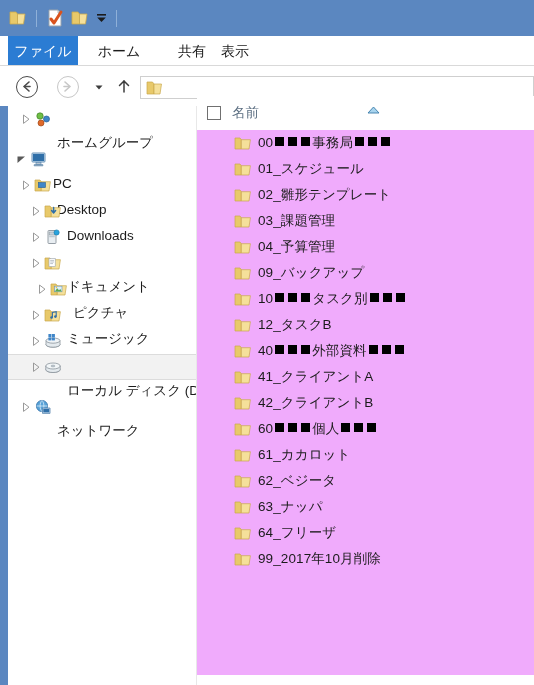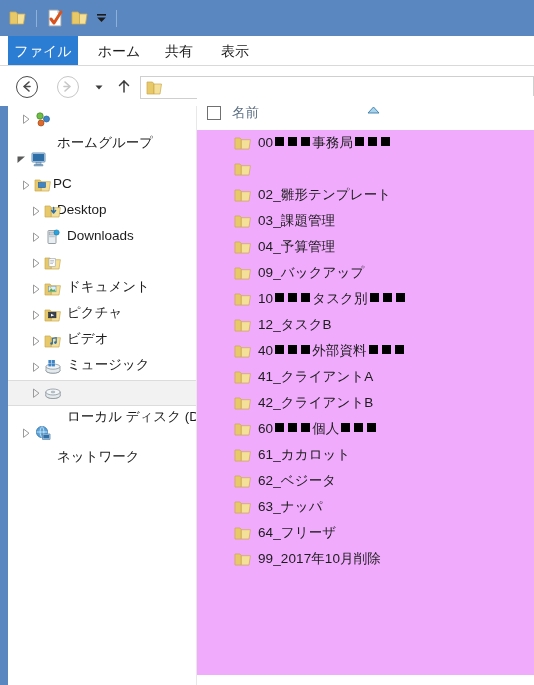--- a/index.html
+++ b/index.html
@@ -293,21 +293,21 @@
           <path d="M2.2 9.4 L10.8 9.4 L6.5 14 Z" fill="#1b1b1b"></path>
         </svg>
       </span>
       <span class="qat-sep"></span>
     </div>
   </div>
 
   <div class="tabstrip">
     <div class="tab active" style="left:8px;width:70px;">ファイル</div>
     <div class="tab" style="left:88px;width:62px;">ホーム</div>
-    <div class="tab" style="left:152px;width:54px;">共有</div>
+    <div class="tab" style="left:152px;width:54px;text-align:right;">共有</div>
     <div class="tab" style="left:208px;width:54px;">表示</div>
   </div>
   <div class="tabstrip-border"></div>
 
   <div class="navbar">
     <div class="navbtn back">
       <svg width="19" height="19" viewBox="0 0 19 19" style="display:block;">
         <path d="M12 5 L7 9.5 L12 14" fill="none" stroke="#4a4a4a" stroke-width="1.6" stroke-linecap="round" stroke-linejoin="round"></path>
         <line x1="7.4" y1="9.5" x2="13" y2="9.5" stroke="#4a4a4a" stroke-width="1.6" stroke-linecap="round"></line>
       </svg>
@@ -419,48 +419,34 @@
             <path d="M1 4 L6 4 L7.3 5.7 L7.3 15 L1 15 Z" fill="#e8c96a" stroke="#c9a84c" stroke-width="0.7"></path>
             <path d="M7.3 5.7 L16.4 5.7 L15 15 L7.3 15 Z" fill="#f5e09a" stroke="#c9a84c" stroke-width="0.7"></path>
             <rect x="5" y="4.6" width="6.2" height="8" fill="#ffffff" stroke="#9aa3ad" stroke-width="0.6"></rect>
             <line x1="6.2" y1="6.4" x2="10" y2="6.4" stroke="#8d99a5" stroke-width="0.6"></line>
             <line x1="6.2" y1="8" x2="10" y2="8" stroke="#8d99a5" stroke-width="0.6"></line>
             <line x1="6.2" y1="9.6" x2="9" y2="9.6" stroke="#8d99a5" stroke-width="0.6"></line>
           </svg>
         </span>
         <span class="tw-label">ドキュメント</span>
       </div>
-      <div class="tree-row" style="padding-left: 20px;">
+      <div class="tree-row" style="padding-left: 26px;">
         <span class="tw-arrow"><svg width="16" height="26" viewBox="0 0 16 26">
             <path d="M5.5 9 L11 13.2 L5.5 17.4 Z" fill="none" stroke="#9a9a9a" stroke-width="1"></path>
           </svg></span>
         <span class="tw-icon">
           <svg width="18" height="18" viewBox="0 0 18 18" style="display:block;">
             <path d="M1 4 L6 4 L7.3 5.7 L7.3 15 L1 15 Z" fill="#e8c96a" stroke="#c9a84c" stroke-width="0.7"></path>
             <path d="M7.3 5.7 L16.4 5.7 L15 15 L7.3 15 Z" fill="#f5e09a" stroke="#c9a84c" stroke-width="0.7"></path>
             <rect x="4.6" y="6.2" width="7.4" height="5.6" fill="#dff0fb" stroke="#6f96b5" stroke-width="0.6"></rect>
             <path d="M4.8 11.4 L7.2 8.2 L9 10.2 L10.3 9 L11.8 11.4 Z" fill="#5aa84f"></path>
             <circle cx="6.4" cy="7.6" r="0.8" fill="#f2c445"></circle>
           </svg>
         </span>
         <span class="tw-label">ピクチャ</span>
-      </div>
-      <div class="tree-row" style="padding-left: 20px;">
-        <span class="tw-arrow"><svg width="16" height="26" viewBox="0 0 16 26">
-            <path d="M5.5 9 L11 13.2 L5.5 17.4 Z" fill="none" stroke="#9a9a9a" stroke-width="1"></path>
-          </svg></span>
-        <span class="tw-icon">
-          <svg width="18" height="18" viewBox="0 0 18 18" style="display:block;">
-            <path d="M1 4 L6 4 L7.3 5.7 L7.3 15 L1 15 Z" fill="#e8c96a" stroke="#c9a84c" stroke-width="0.7"></path>
-            <path d="M7.3 5.7 L16.4 5.7 L15 15 L7.3 15 Z" fill="#f5e09a" stroke="#c9a84c" stroke-width="0.7"></path>
-            <rect x="4.6" y="6.2" width="7.4" height="5.6" fill="#3a4450" stroke="#232a32" stroke-width="0.6"></rect>
-            <path d="M7 7.8 L10.2 9.2 L7 10.6 Z" fill="#ffffff"></path>
-          </svg>
-        </span>
-        <span class="tw-label">ビデオ</span>
       </div>
       <div class="tree-row" style="padding-left: 20px;">
         <span class="tw-arrow"><svg width="16" height="26" viewBox="0 0 16 26">
             <path d="M5.5 9 L11 13.2 L5.5 17.4 Z" fill="none" stroke="#9a9a9a" stroke-width="1"></path>
           </svg></span>
         <span class="tw-icon">
           <svg width="18" height="18" viewBox="0 0 18 18" style="display:block;">
             <path d="M1 4 L6 4 L7.3 5.7 L7.3 15 L1 15 Z" fill="#e8c96a" stroke="#c9a84c" stroke-width="0.7"></path>
             <path d="M7.3 5.7 L16.4 5.7 L15 15 L7.3 15 Z" fill="#f5e09a" stroke="#c9a84c" stroke-width="0.7"></path>
             <path d="M8.4 11.3 L8.4 6.4 L12.2 5.6 L12.2 10.4" fill="none" stroke="#2f6fa8" stroke-width="1.1"></path>
@@ -541,20 +527,21 @@
           </span>
           <span class="file-label">00<span class="redact"></span><span class="redact"></span><span class="redact"></span>事務局<span class="redact"></span><span class="redact"></span><span class="redact"></span></span>
         </div>
         <div class="file-row">
           <span class="file-icon">
             <svg width="18" height="18" viewBox="0 0 18 18" style="display:block;">
               <path d="M1 4 L6 4 L7.3 5.7 L7.3 15 L1 15 Z" fill="#e8c96a" stroke="#c9a84c" stroke-width="0.7"></path>
               <path d="M7.3 5.7 L16.4 5.7 L15 15 L7.3 15 Z" fill="#f5e09a" stroke="#c9a84c" stroke-width="0.7"></path>
             </svg>
           </span>
+          <span class="file-label">01_スケジュール</span>
         </div>
         <div class="file-row">
           <span class="file-icon">
             <svg width="18" height="18" viewBox="0 0 18 18" style="display:block;">
               <path d="M1 4 L6 4 L7.3 5.7 L7.3 15 L1 15 Z" fill="#e8c96a" stroke="#c9a84c" stroke-width="0.7"></path>
               <path d="M7.3 5.7 L16.4 5.7 L15 15 L7.3 15 Z" fill="#f5e09a" stroke="#c9a84c" stroke-width="0.7"></path>
             </svg>
           </span>
           <span class="file-label">02_雛形テンプレート</span>
         </div>

